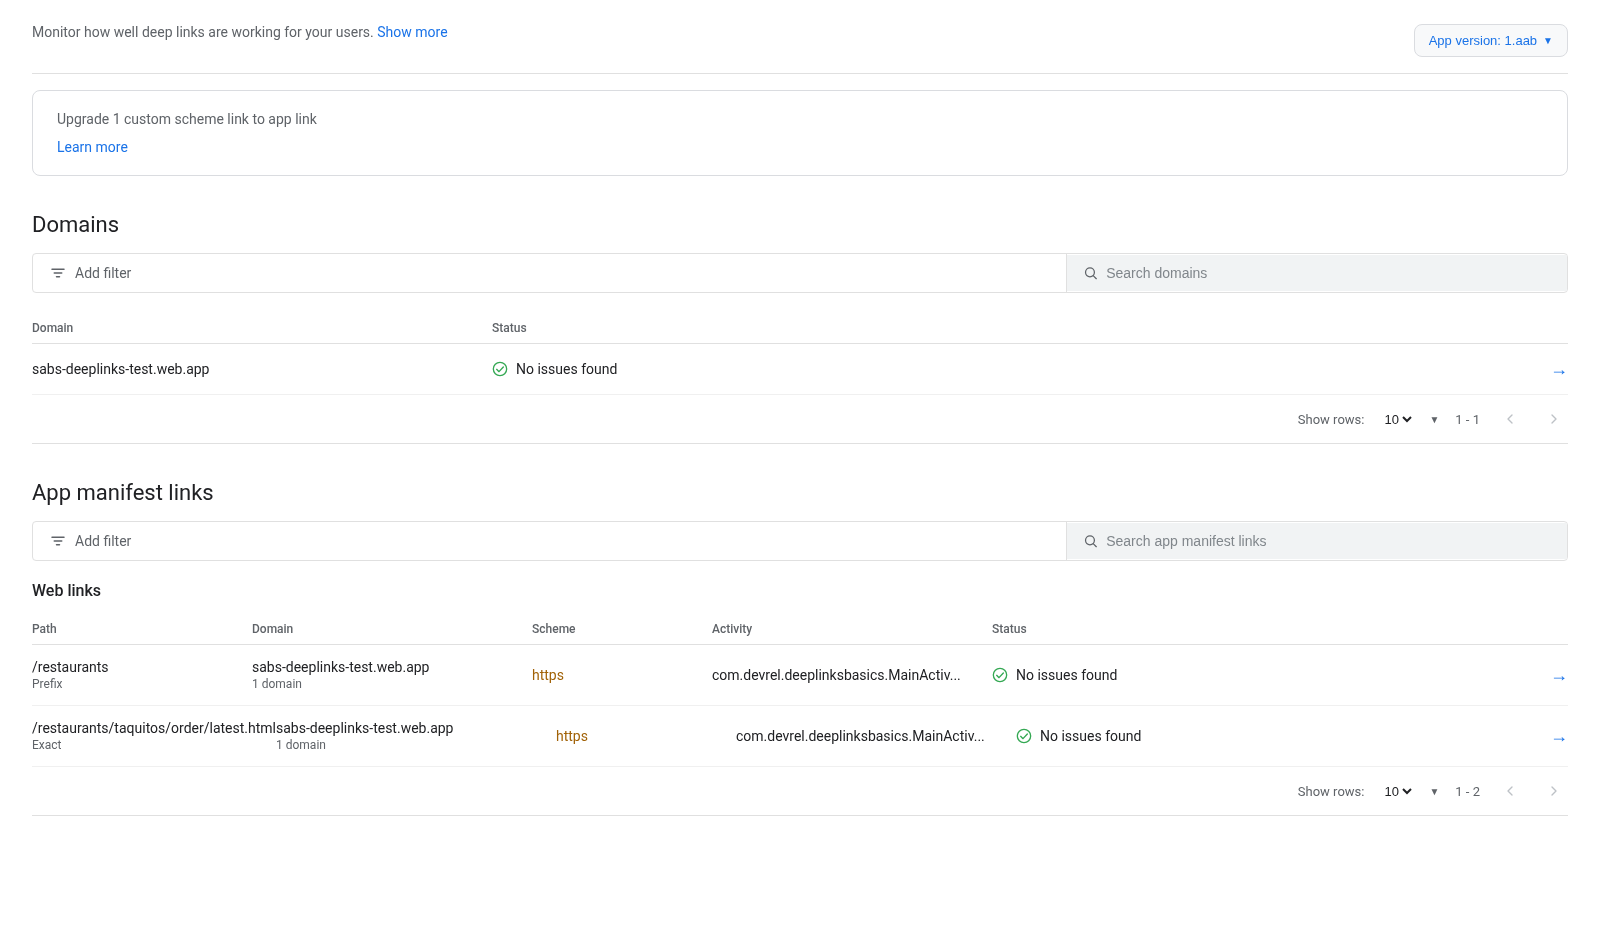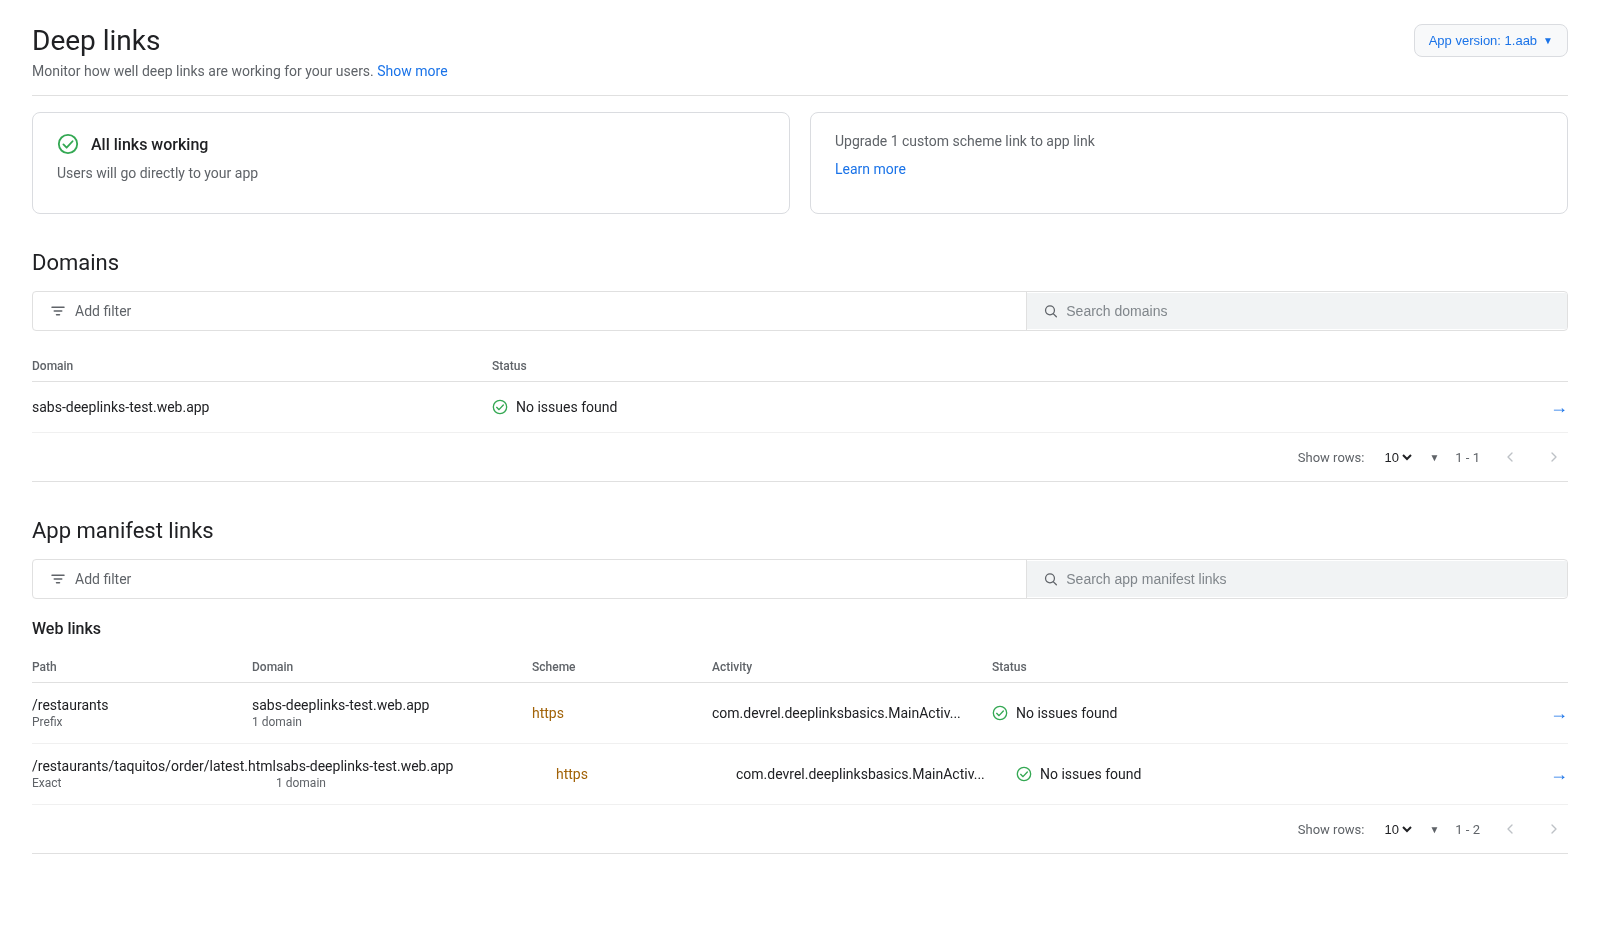--- a/index.html
+++ b/index.html
@@ -355,55 +355,44 @@
       border-right: 1px solid #e0e0e0;
       flex: 1;
       cursor: pointer;
     }
 
     .search-right {
       display: flex;
       align-items: center;
       gap: 8px;
       padding: 10px 16px;
-      width: 540px;
+      width: 500px;
       background: #f1f3f4;
     }
   </style>
 </head>
 <body>
 
 <div class="page-header-row">
   <div>
-    <h1 class="page-title">Deep links</h1>
     <p class="page-subtitle">
       <span>Monitor how well deep links are working for your users.</span>
       <a>Show more</a>
     </p>
   </div>
   <button class="app-version-btn">
     <span>App version: 1.aab</span>
     <span class="chevron">▼</span>
   </button>
 </div>
 
 <hr class="divider">
 
 <div class="cards-row">
 
-  <div class="card">
-    <div class="card-header">
-      <svg class="icon-check-circle" viewBox="0 0 24 24" fill="none">
-        <circle cx="12" cy="12" r="10" stroke="#34a853" stroke-width="2"></circle>
-        <path d="M7 12.5l3.5 3.5 6.5-7" stroke="#34a853" stroke-width="2" stroke-linecap="round" stroke-linejoin="round"></path>
-      </svg>
-      <span class="card-title">All links working</span>
-    </div>
-    <p class="card-body">Users will go directly to your app</p>
-  </div>
 
   <div class="card">
     <p class="card-body">Upgrade 1 custom scheme link to app link</p>
     <a class="card-link">Learn more</a>
   </div>
 </div>
 
 <div class="section-spacing">
   <h2 class="section-title">Domains</h2>
 

